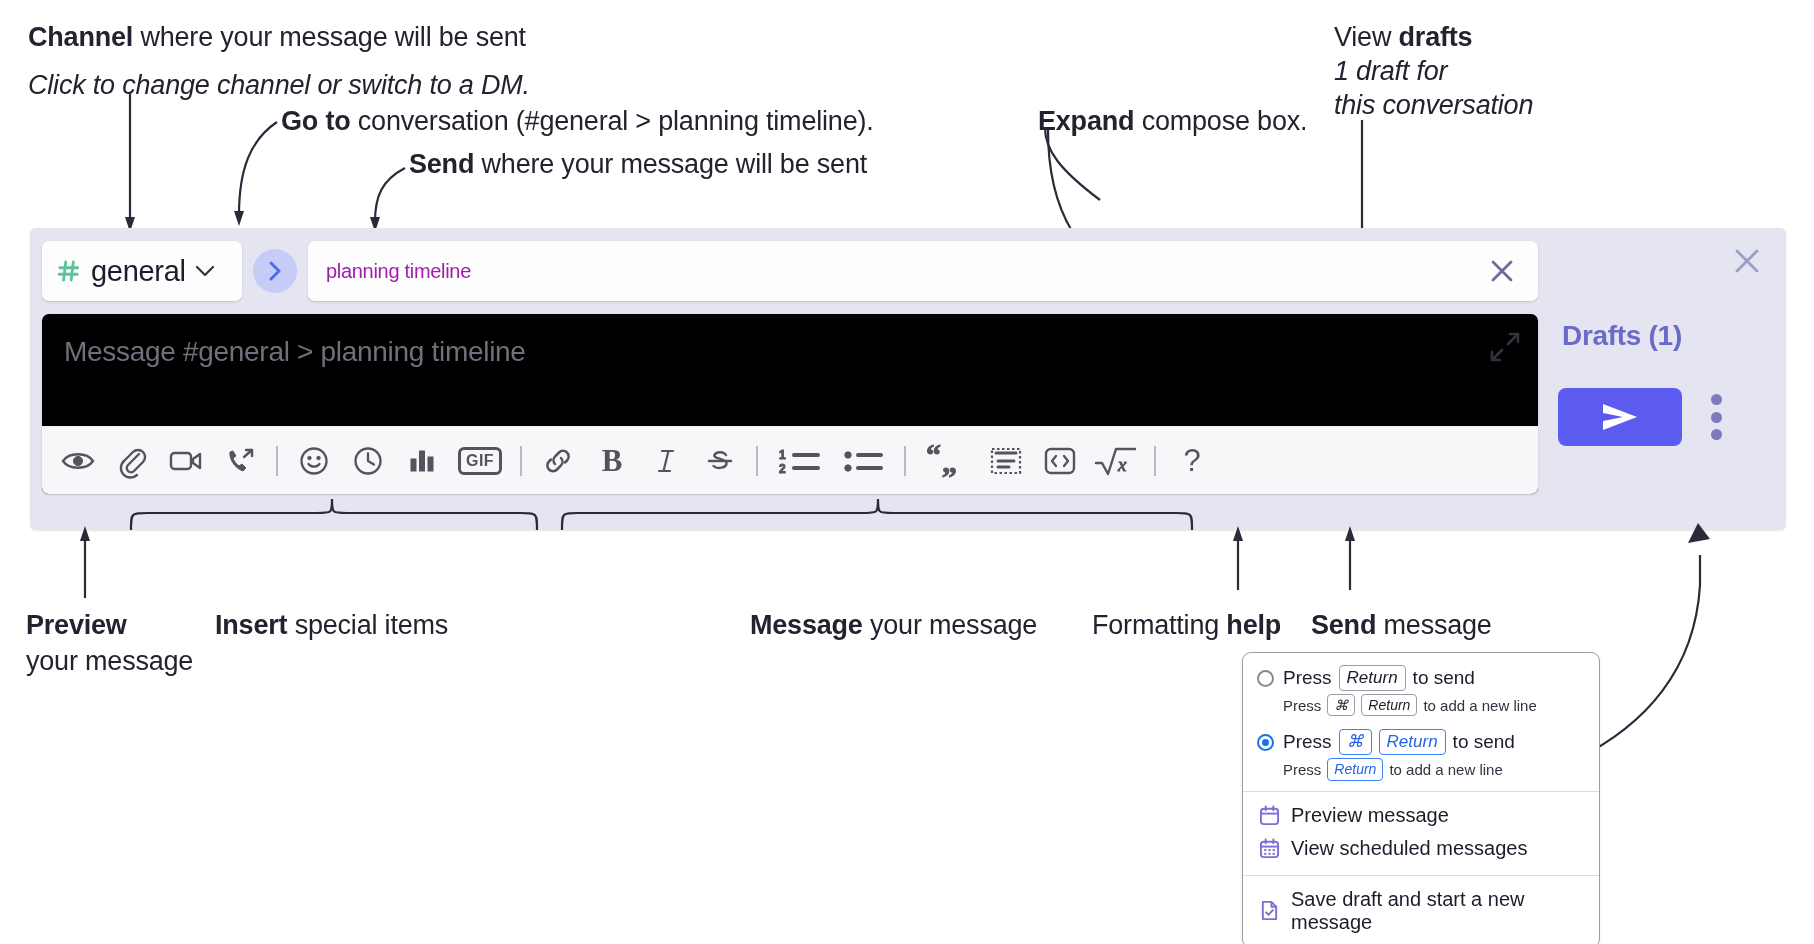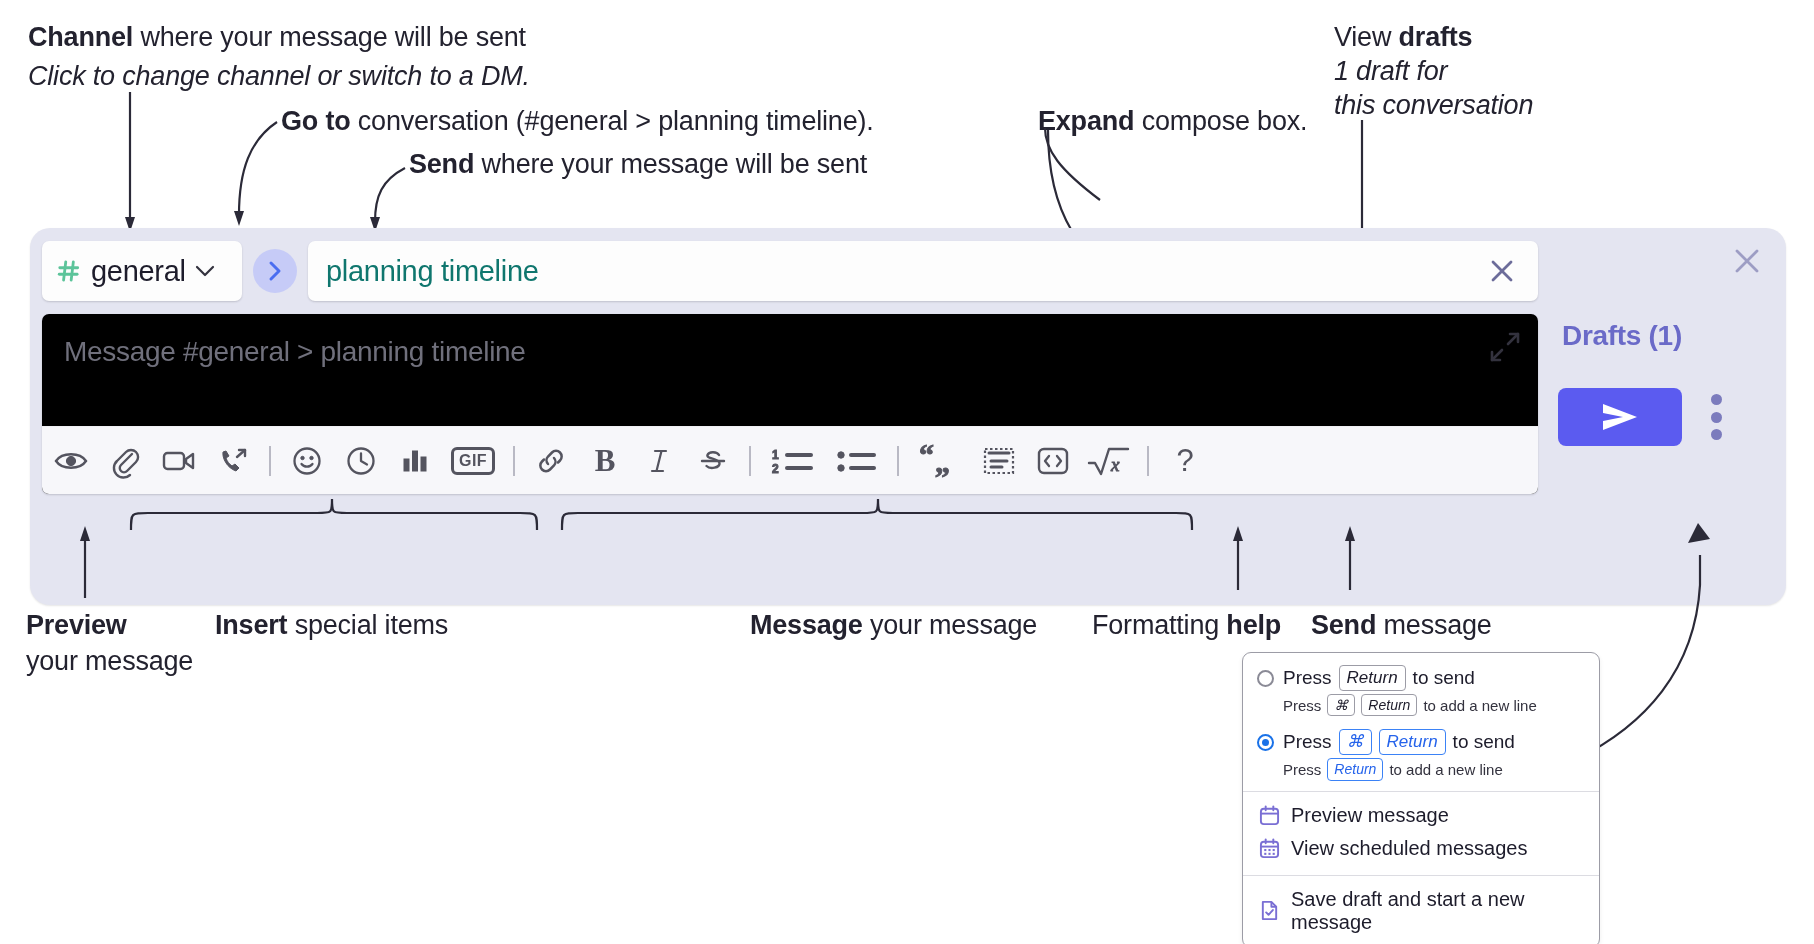--- a/index.html
+++ b/index.html
@@ -9,22 +9,22 @@
     color:#1d1c2b;overflow:hidden;position:relative;
   }
   .abs{position:absolute;}
   .ann{font-size:27px;line-height:1.18;color:#23222f;letter-spacing:-0.2px;}
   .ann b{font-weight:700;}
   .ann i{font-style:italic;}
   svg{display:block;overflow:visible;}
 
   
   #compose-panel{
-    left:30px;top:228px;width:1756px;height:377px;
-    background:#e4e5f1;border-radius:20px;
+    left:30px;top:228px;width:1756px;height:302px;
+    background:#e4e5f1;border-radius:6px;
     box-shadow:0 1px 2px rgba(0,0,0,.10);
   }
   #compose-inner{
     position:absolute;left:12px;top:12px;width:1496px;height:278px;
   }
   .row-top{display:flex;align-items:center;height:62px;}
   #channel-select{
     width:200px;height:60px;background:#fdfdfd;border-radius:7px;
     box-shadow:0 1px 2px rgba(26,26,40,.18);
     display:flex;align-items:center;gap:9px;padding:0 14px;box-sizing:border-box;
@@ -33,36 +33,36 @@
   .chev-down{width:20px;height:12px;}
   #goto-btn{
     width:44px;height:44px;border-radius:50%;background:#c6cbf7;
     margin:0 11px;display:flex;align-items:center;justify-content:center;flex:none;
   }
   #topic-field{
     flex:1;height:60px;background:#fdfdfd;border-radius:7px;
     box-shadow:0 1px 2px rgba(26,26,40,.18);
     display:flex;align-items:center;padding:0 16px 0 18px;box-sizing:border-box;
   }
-  #topic-value{font-size:29px;color:#0f766e;flex:1;letter-spacing:-0.3px;}
+  #topic-value{font-size:20px;color:#a21caf;flex:1;letter-spacing:-0.3px;}
   #topic-clear{width:40px;height:40px;display:flex;align-items:center;justify-content:center;}
 
   #message-box{
     margin-top:12px;background:#000000;border-radius:7px;
     box-shadow:0 1px 2px rgba(26,26,40,.18);
     height:180px;position:relative;box-sizing:border-box;
   }
   #message-placeholder{
     position:absolute;left:22px;top:22px;font-size:28px;color:#70707c;letter-spacing:-0.3px;
   }
   #expand-btn{position:absolute;right:16px;top:16px;width:34px;height:34px;}
 
   #toolbar{
     position:absolute;left:0;right:0;bottom:0;height:68px;
-    display:flex;align-items:center;padding-left:2px;box-sizing:border-box;
+    display:flex;align-items:center;padding-left:9px;box-sizing:border-box;
     border-top:1px solid #f0f0f4;background:#f7f7fa;
     border-bottom-left-radius:7px;border-bottom-right-radius:7px;
   }
   .tb{width:54px;height:54px;display:flex;align-items:center;justify-content:center;flex:none;}
   .tb-sep{width:2px;height:30px;background:#b9b9c4;margin:0 9px;flex:none;}
   .tb svg{stroke:#54545f;}
   .gif-box{border:3px solid #54545f;border-radius:6px;padding:1px 5px;font-size:16px;font-weight:700;color:#54545f;line-height:1.25;letter-spacing:0.4px;}
   .bold-g{font-size:31px;font-weight:700;color:#54545f;font-family:"Liberation Serif",serif;}
   .help-g{font-size:31px;color:#54545f;}
 
@@ -102,21 +102,21 @@
 
   
   .line{fill:none;stroke:#2b2a38;stroke-width:2.2;}
   .brace{fill:none;stroke:#2b2a38;stroke-width:2.2;}
 </style>
 </head>
 <body>
 
 <div class="abs ann" style="left:28px;top:22px;">
   <div><b>Channel</b><span> where your message will be sent</span></div>
-  <div style="margin-top:7px;"><i>Click to change channel or switch to a DM.</i></div>
+  <div style="margin-top:16px;"><i>Click to change channel or switch to a DM.</i></div>
 </div>
 
 <div class="abs ann" style="left:281px;top:106px;">
   <b>Go to</b><span> conversation (#general &gt; planning timeline).</span>
 </div>
 
 <div class="abs ann" style="left:409px;top:149px;">
   <b>Send</b><span> where your message will be sent</span>
 </div>
 

